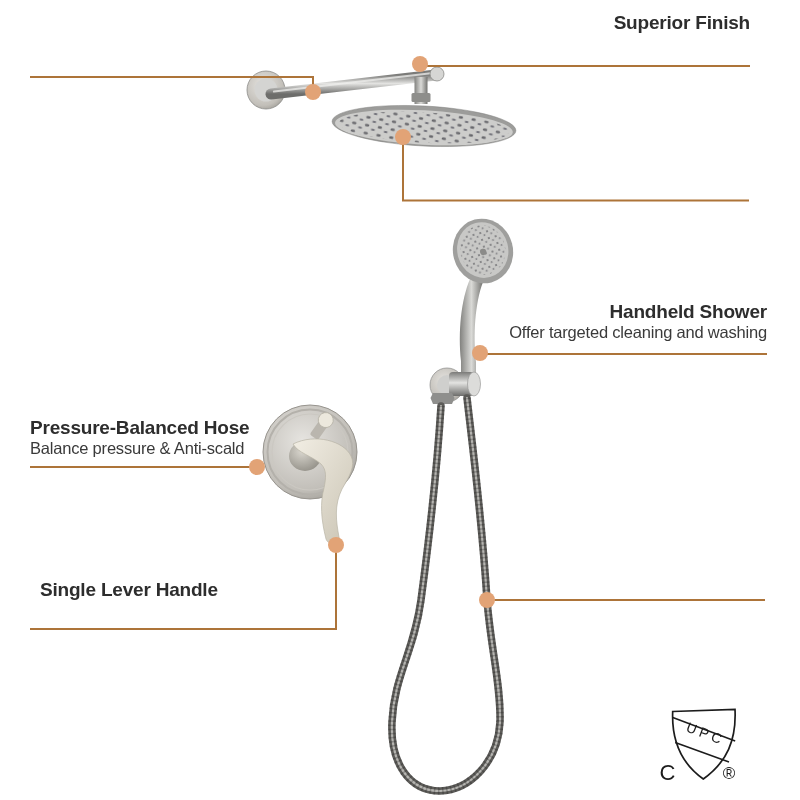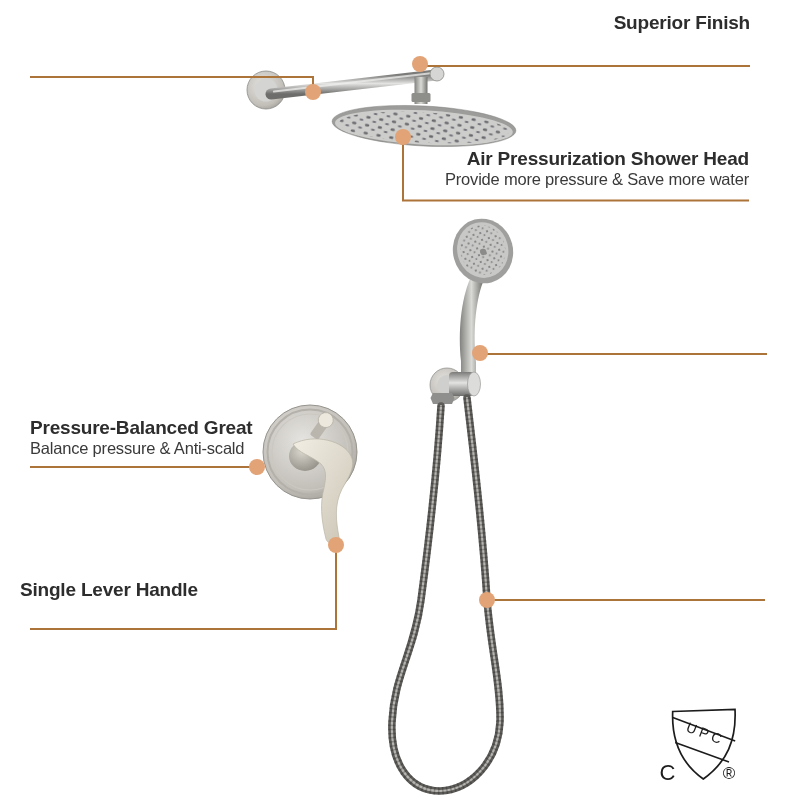--- a/index.html
+++ b/index.html
@@ -143,29 +143,29 @@
       <text class="upc-text" x="667.5" y="780" text-anchor="middle" font-size="22">C</text>
       <text class="upc-text" x="729" y="779" text-anchor="middle" font-size="17">®</text>
     </g>
   </svg>
 
 
   <div class="ann align-right" style="right:50px;top:12px">
     <div class="ann-title">Superior Finish</div>
   </div>
 
-  <div class="ann align-right" style="right:51px;top:148px">
-    <div class="ann-title">Air Pressurization Shower Head</div>
-    <div class="ann-sub">Provide more pressure &amp; Save more water</div>
+
+  <div class="ann align-right" style="right:33px;top:301px">
+    <div class="ann-title">Handheld Shower</div>
+    <div class="ann-sub">Offer targeted cleaning and washing</div>
   </div>
 
-
   <div class="ann" style="left:30px;top:417px">
-    <div class="ann-title">Pressure-Balanced Great</div>
+    <div class="ann-title">Pressure-Balanced Hose</div>
     <div class="ann-sub">Balance pressure &amp; Anti-scald</div>
   </div>
 
-  <div class="ann" style="left:20px;top:579px">
+  <div class="ann" style="left:40px;top:579px">
     <div class="ann-title">Single Lever Handle</div>
   </div>
 
 
 </div>
 
 </body></html>

